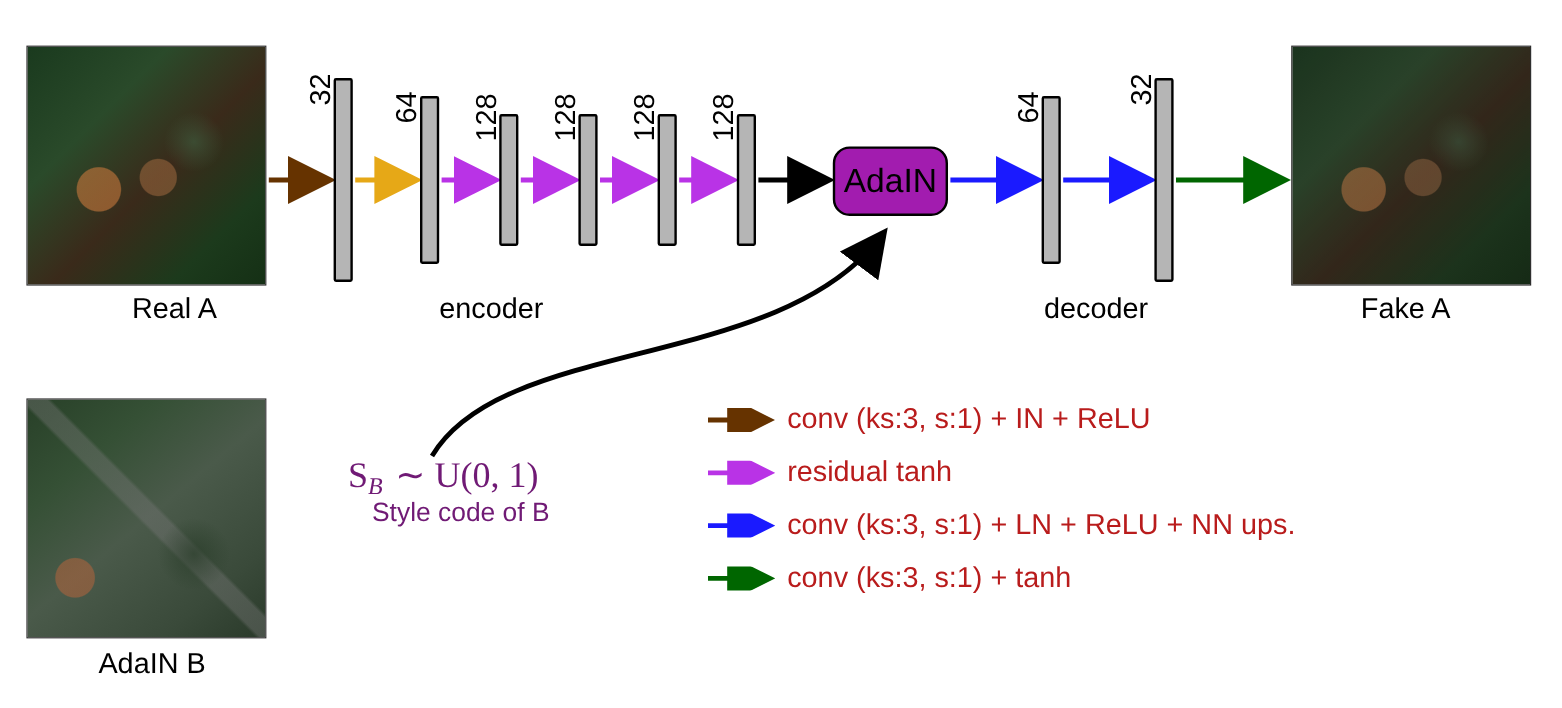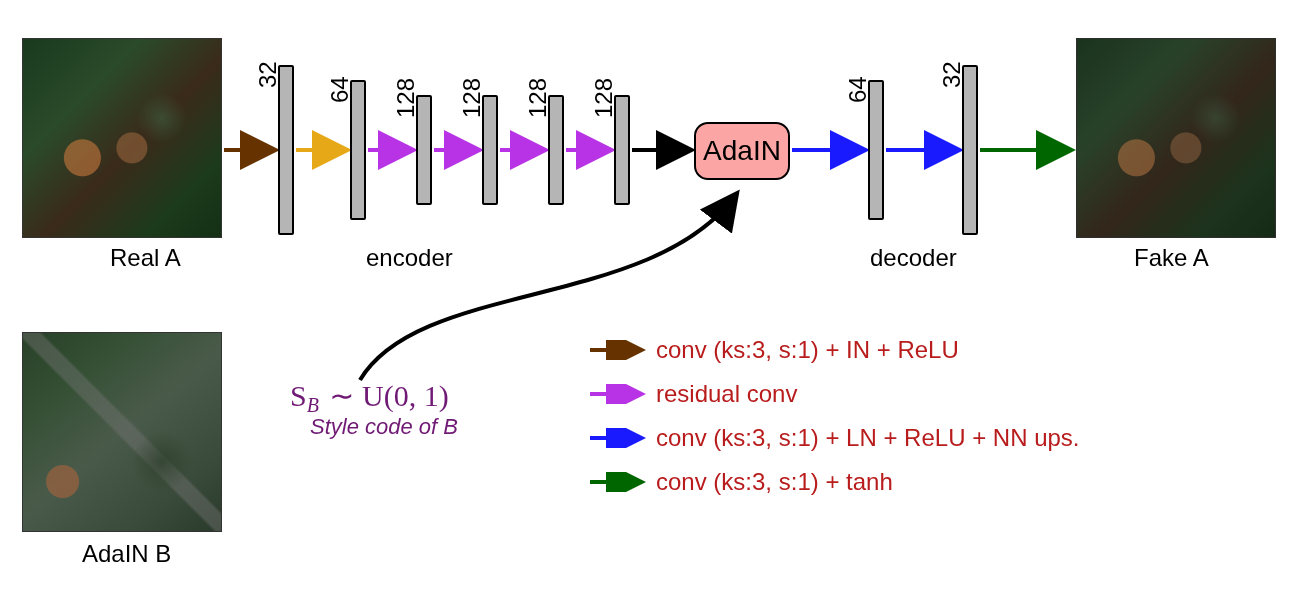--- a/index.html
+++ b/index.html
@@ -67,21 +67,21 @@
   }
   .adain-box {
     position: absolute;
     border: 2.5px solid #000;
     border-radius: 14px;
     box-sizing: border-box;
     font-size: 28px;
     display: flex;
     align-items: center;
     justify-content: center;
-    background: #fca5a5;
+    background: #a21caf;
   }
   .legend {
     position: absolute;
     left: 588px;
     top: 328px;
   }
   .legend-row {
     display: flex;
     align-items: center;
     height: 44px;
@@ -187,34 +187,34 @@
 <div class="layer-block" style="left:868px; top:80px; height:140px;"></div>
 <div class="layer-label" style="left:872px; top:75px;">64</div>
 
 <div class="layer-block" style="left:962px; top:65px; height:170px;"></div>
 <div class="layer-label" style="left:966px; top:60px;">32</div>
 
 <div class="style-text" style="left:290px; top:378px;">
   <span class="style-math">S</span><span class="style-sub">B</span>
   <span class="style-math" style="margin-left:6px;">∼ U(0, 1)</span>
 </div>
-<div class="style-text style-label" style="left:310px; top:414px;font-style:italic;">Style code of B</div>
+<div class="style-text style-label" style="left:310px; top:414px;">Style code of B</div>
 
 <div class="legend">
   <div class="legend-row">
     <svg width="60" height="20">
         <line x1="2" y1="10" x2="50" y2="10" stroke="#663300" stroke-width="4" marker-end="url(#ah-663300)"></line>
       </svg>
     <span class="legend-text">conv (ks:3, s:1) + IN + ReLU</span>
   </div>
   <div class="legend-row">
     <svg width="60" height="20">
         <line x1="2" y1="10" x2="50" y2="10" stroke="#b933e6" stroke-width="4" marker-end="url(#ah-b933e6)"></line>
       </svg>
-    <span class="legend-text">residual conv</span>
+    <span class="legend-text">residual tanh</span>
   </div>
   <div class="legend-row">
     <svg width="60" height="20">
         <line x1="2" y1="10" x2="50" y2="10" stroke="#1a1aff" stroke-width="4" marker-end="url(#ah-1a1aff)"></line>
       </svg>
     <span class="legend-text">conv (ks:3, s:1) + LN + ReLU + NN ups.</span>
   </div>
   <div class="legend-row">
     <svg width="60" height="20">
         <line x1="2" y1="10" x2="50" y2="10" stroke="#006600" stroke-width="4" marker-end="url(#ah-006600)"></line>

